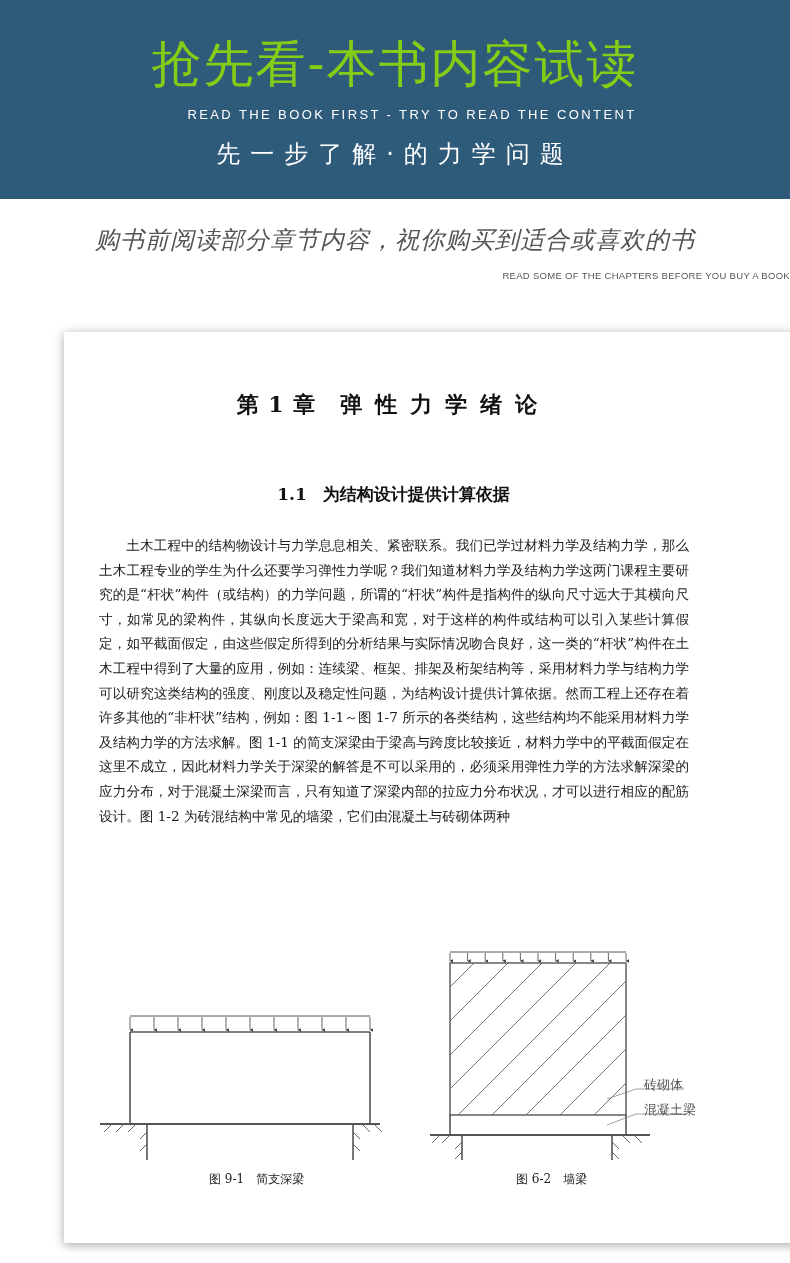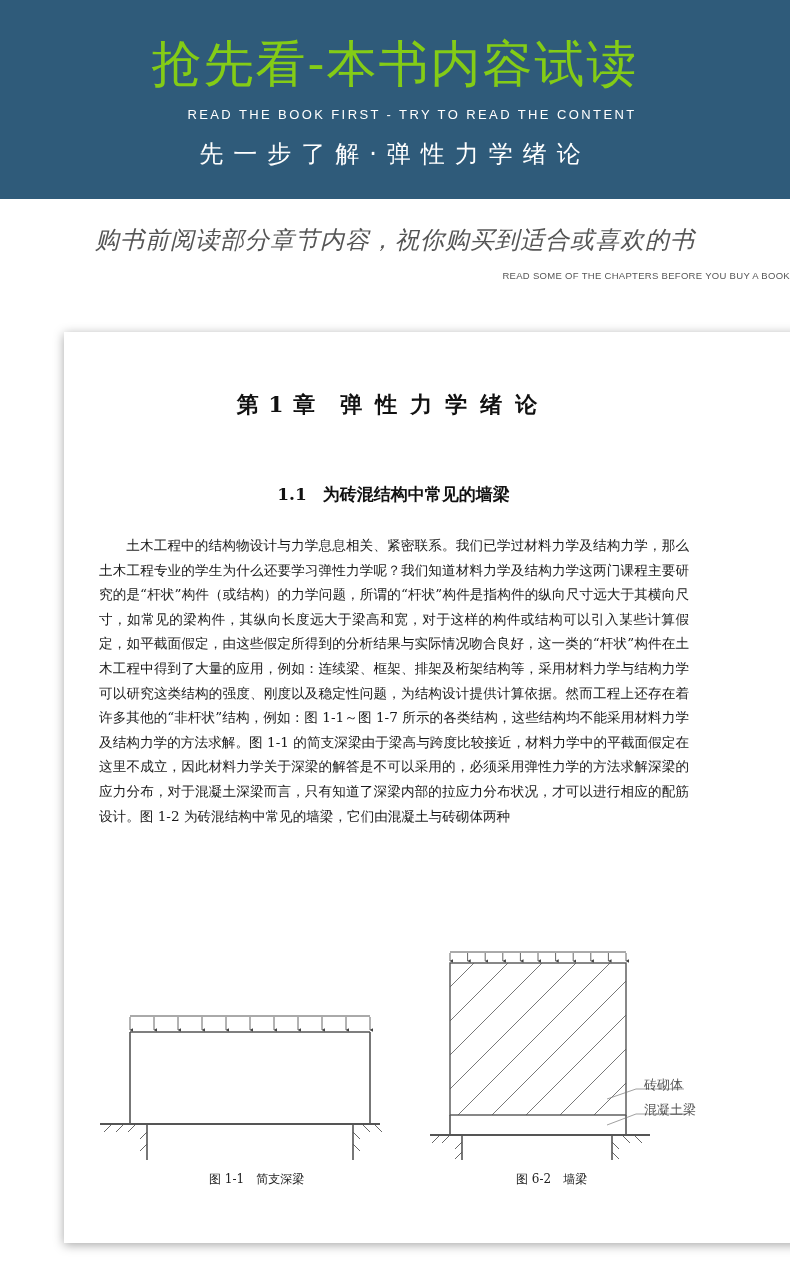--- a/index.html
+++ b/index.html
@@ -31,32 +31,32 @@
   svg.fig { position:absolute; left:0; top:0; }
   .fig-caption { position:absolute; top:839px; color:#222; font-family:"DejaVu Serif", serif; font-size:12px; }
   .fig-label { position:absolute; color:#555; font-family:Liberation Mono, monospace; font-size:13px; }
 </style>
 </head>
 <body>
 
 <div class="header">
   <div class="header-title">抢先看-本书内容试读</div>
   <div class="header-sub-en">READ THE BOOK FIRST - TRY TO READ THE CONTENT</div>
-  <div class="header-sub-cn">先一步了解·弹性力学绪论</div>
+  <div class="header-sub-cn">先一步了解·的力学问题</div>
 </div>
 
 <div class="intro-cn">购书前阅读部分章节内容，祝你购买到适合或喜欢的书</div>
 <div class="intro-en">READ SOME OF THE CHAPTERS BEFORE YOU BUY A BOOK</div>
 
 <div class="card">
   <div class="chapter-title">
     <span class="num">第 1 章</span><span class="name">弹性力学绪论</span>
   </div>
   <div class="section-title">
-    <span class="snum">1.1</span><span>为砖混结构中常见的墙梁</span>
+    <span class="snum">1.1</span><span>为结构设计提供计算依据</span>
   </div>
   <div class="body-text">
     <p>土木工程中的结构物设计与力学息息相关、紧密联系。我们已学过材料力学及结构力学，那么土木工程专业的学生为什么还要学习弹性力学呢？我们知道材料力学及结构力学这两门课程主要研究的是“杆状”构件（或结构）的力学问题，所谓的“杆状”构件是指构件的纵向尺寸远大于其横向尺寸，如常见的梁构件，其纵向长度远大于梁高和宽，对于这样的构件或结构可以引入某些计算假定，如平截面假定，由这些假定所得到的分析结果与实际情况吻合良好，这一类的“杆状”构件在土木工程中得到了大量的应用，例如：连续梁、框架、排架及桁架结构等，采用材料力学与结构力学可以研究这类结构的强度、刚度以及稳定性问题，为结构设计提供计算依据。然而工程上还存在着许多其他的“非杆状”结构，例如：图 1-1～图 1-7 所示的各类结构，这些结构均不能采用材料力学及结构力学的方法求解。图 1-1 的简支深梁由于梁高与跨度比较接近，材料力学中的平截面假定在这里不成立，因此材料力学关于深梁的解答是不可以采用的，必须采用弹性力学的方法求解深梁的应力分布，对于混凝土深梁而言，只有知道了深梁内部的拉应力分布状况，才可以进行相应的配筋设计。图 1-2 为砖混结构中常见的墙梁，它们由混凝土与砖砌体两种</p>
   </div>
 
   <svg class="fig" width="659" height="911" viewBox="0 0 659 911">
     <defs>
       <marker id="arr" markerWidth="4" markerHeight="4" refX="2" refY="3.5" orient="auto">
         <path d="M0,0 L4,0 L2,4 z" fill="#444"></path>
       </marker>
@@ -148,15 +148,15 @@
         <line x1="572" y1="757" x2="620" y2="757"></line>
         <line x1="543" y1="793" x2="572" y2="782"></line>
         <line x1="572" y1="782" x2="622" y2="782"></line>
       </g>
     </g>
   </svg>
 
   <div class="fig-label" style="left:580px; top:744px;">砖砌体</div>
   <div class="fig-label" style="left:580px; top:769px;">混凝土梁</div>
 
-  <div class="fig-caption" style="left:145px;">图 1-1　简支深梁</div>
+  <div class="fig-caption" style="left:145px;">图 9-1　简支深梁</div>
   <div class="fig-caption" style="left:452px;">图 6-2　墙梁</div>
 </div>
 
 </body></html>

